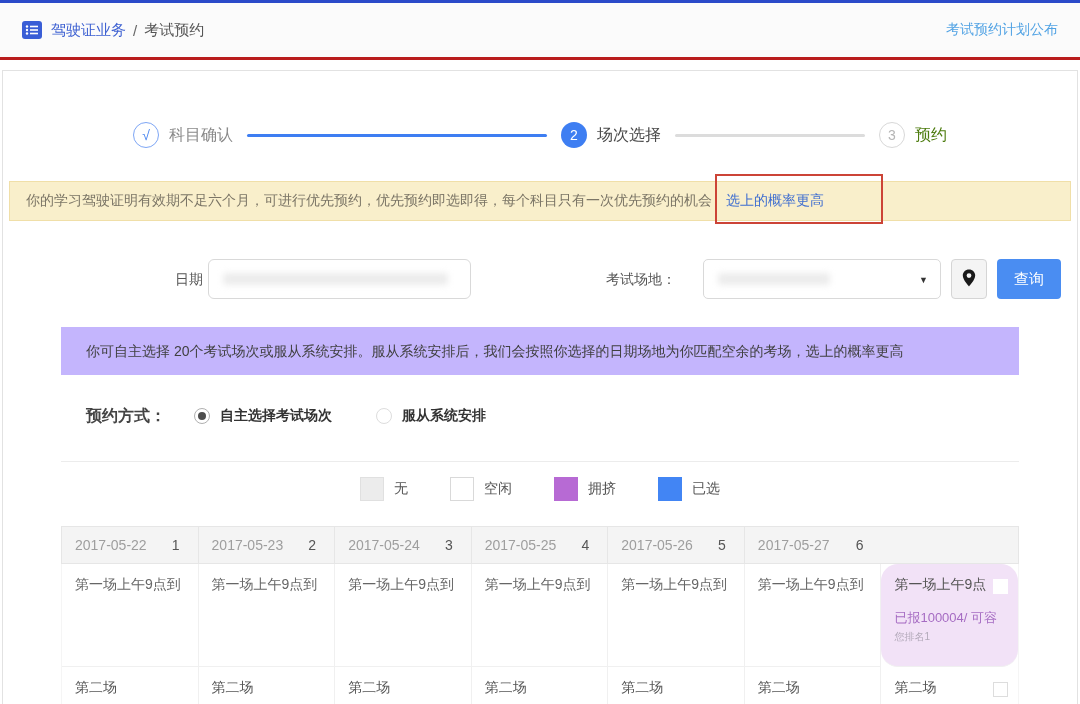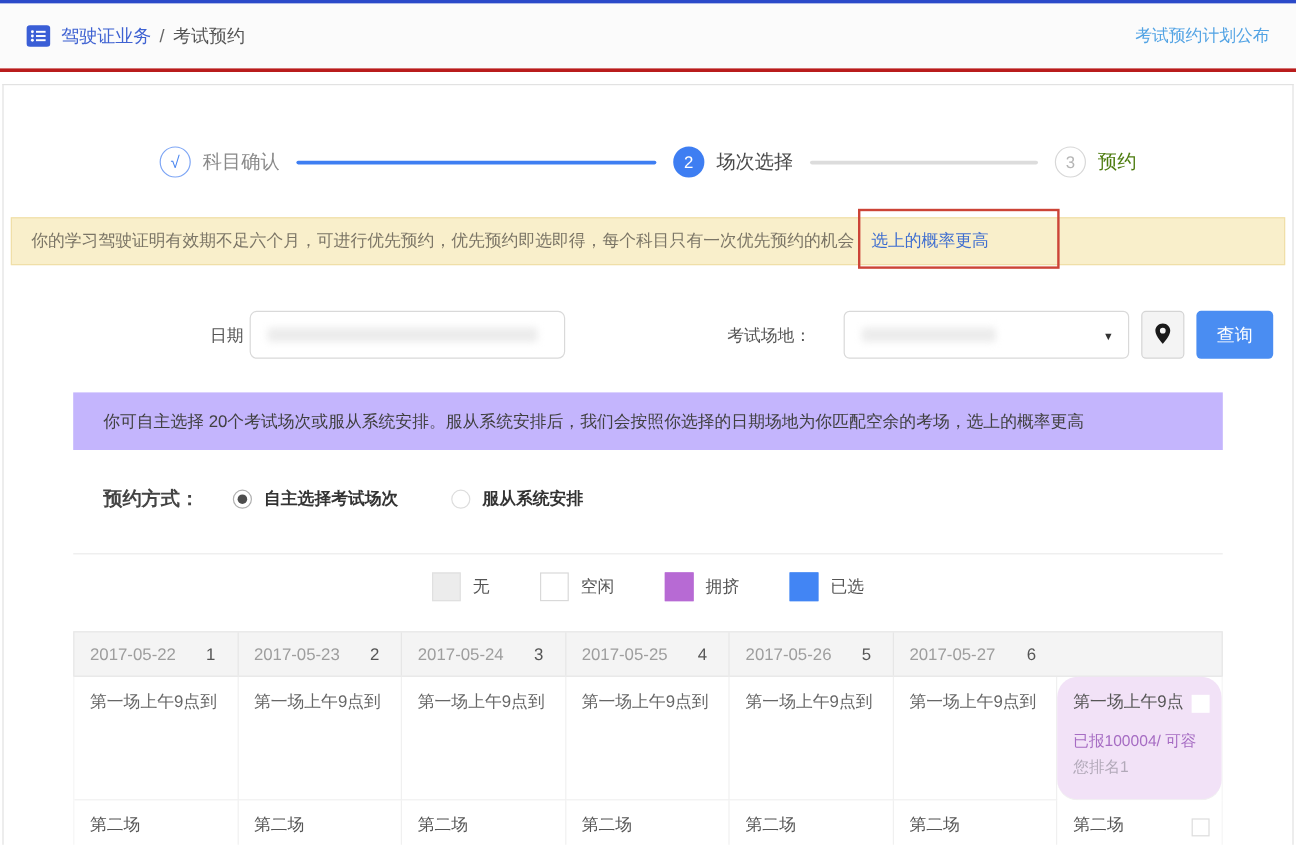--- a/index.html
+++ b/index.html
@@ -97,21 +97,21 @@
   .cell { border-right:1px solid #f0f0f0; padding:12px 10px 0 13px; font-size:14px; color:#666; }
   .cell:last-child { border-right:none;border-radius:17px; }
   .sched-row.r0 .cell { border-bottom:1px solid #f0f0f0; }
   .sched-row.r1 .cell { color:#555; }
   .cell.crowded { background:#f2e2f7; color:#555; border-bottom:none; border-right:none; }
   .cell-top { display:flex; justify-content:space-between; align-items:flex-end; }
   .cell-text { white-space:nowrap; overflow:hidden; }
   .cb { width:15px; height:15px; background:#fff; flex:none; margin:1px 0 0 4px; cursor:pointer; }
   .cb.bordered { border:1px solid #ddd; }
   .booked { color:#a66cc3; font-size:13px; margin-top:15px; white-space:nowrap; }
-  .rank { color:#b2a9b9; font-size:13px; margin-top:3px; }
+  .rank { color:#b2a9b9; font-size:10px; margin-top:3px; }
 </style>
 </head>
 <body>
 
 <div class="topline"></div>
 
 <div class="header">
   <span class="crumb-ico">
     <svg width="20" height="20" viewBox="0 0 20 20">
       <rect x="0" y="1" width="20" height="18" rx="3" fill="#3a5ed6"></rect>

